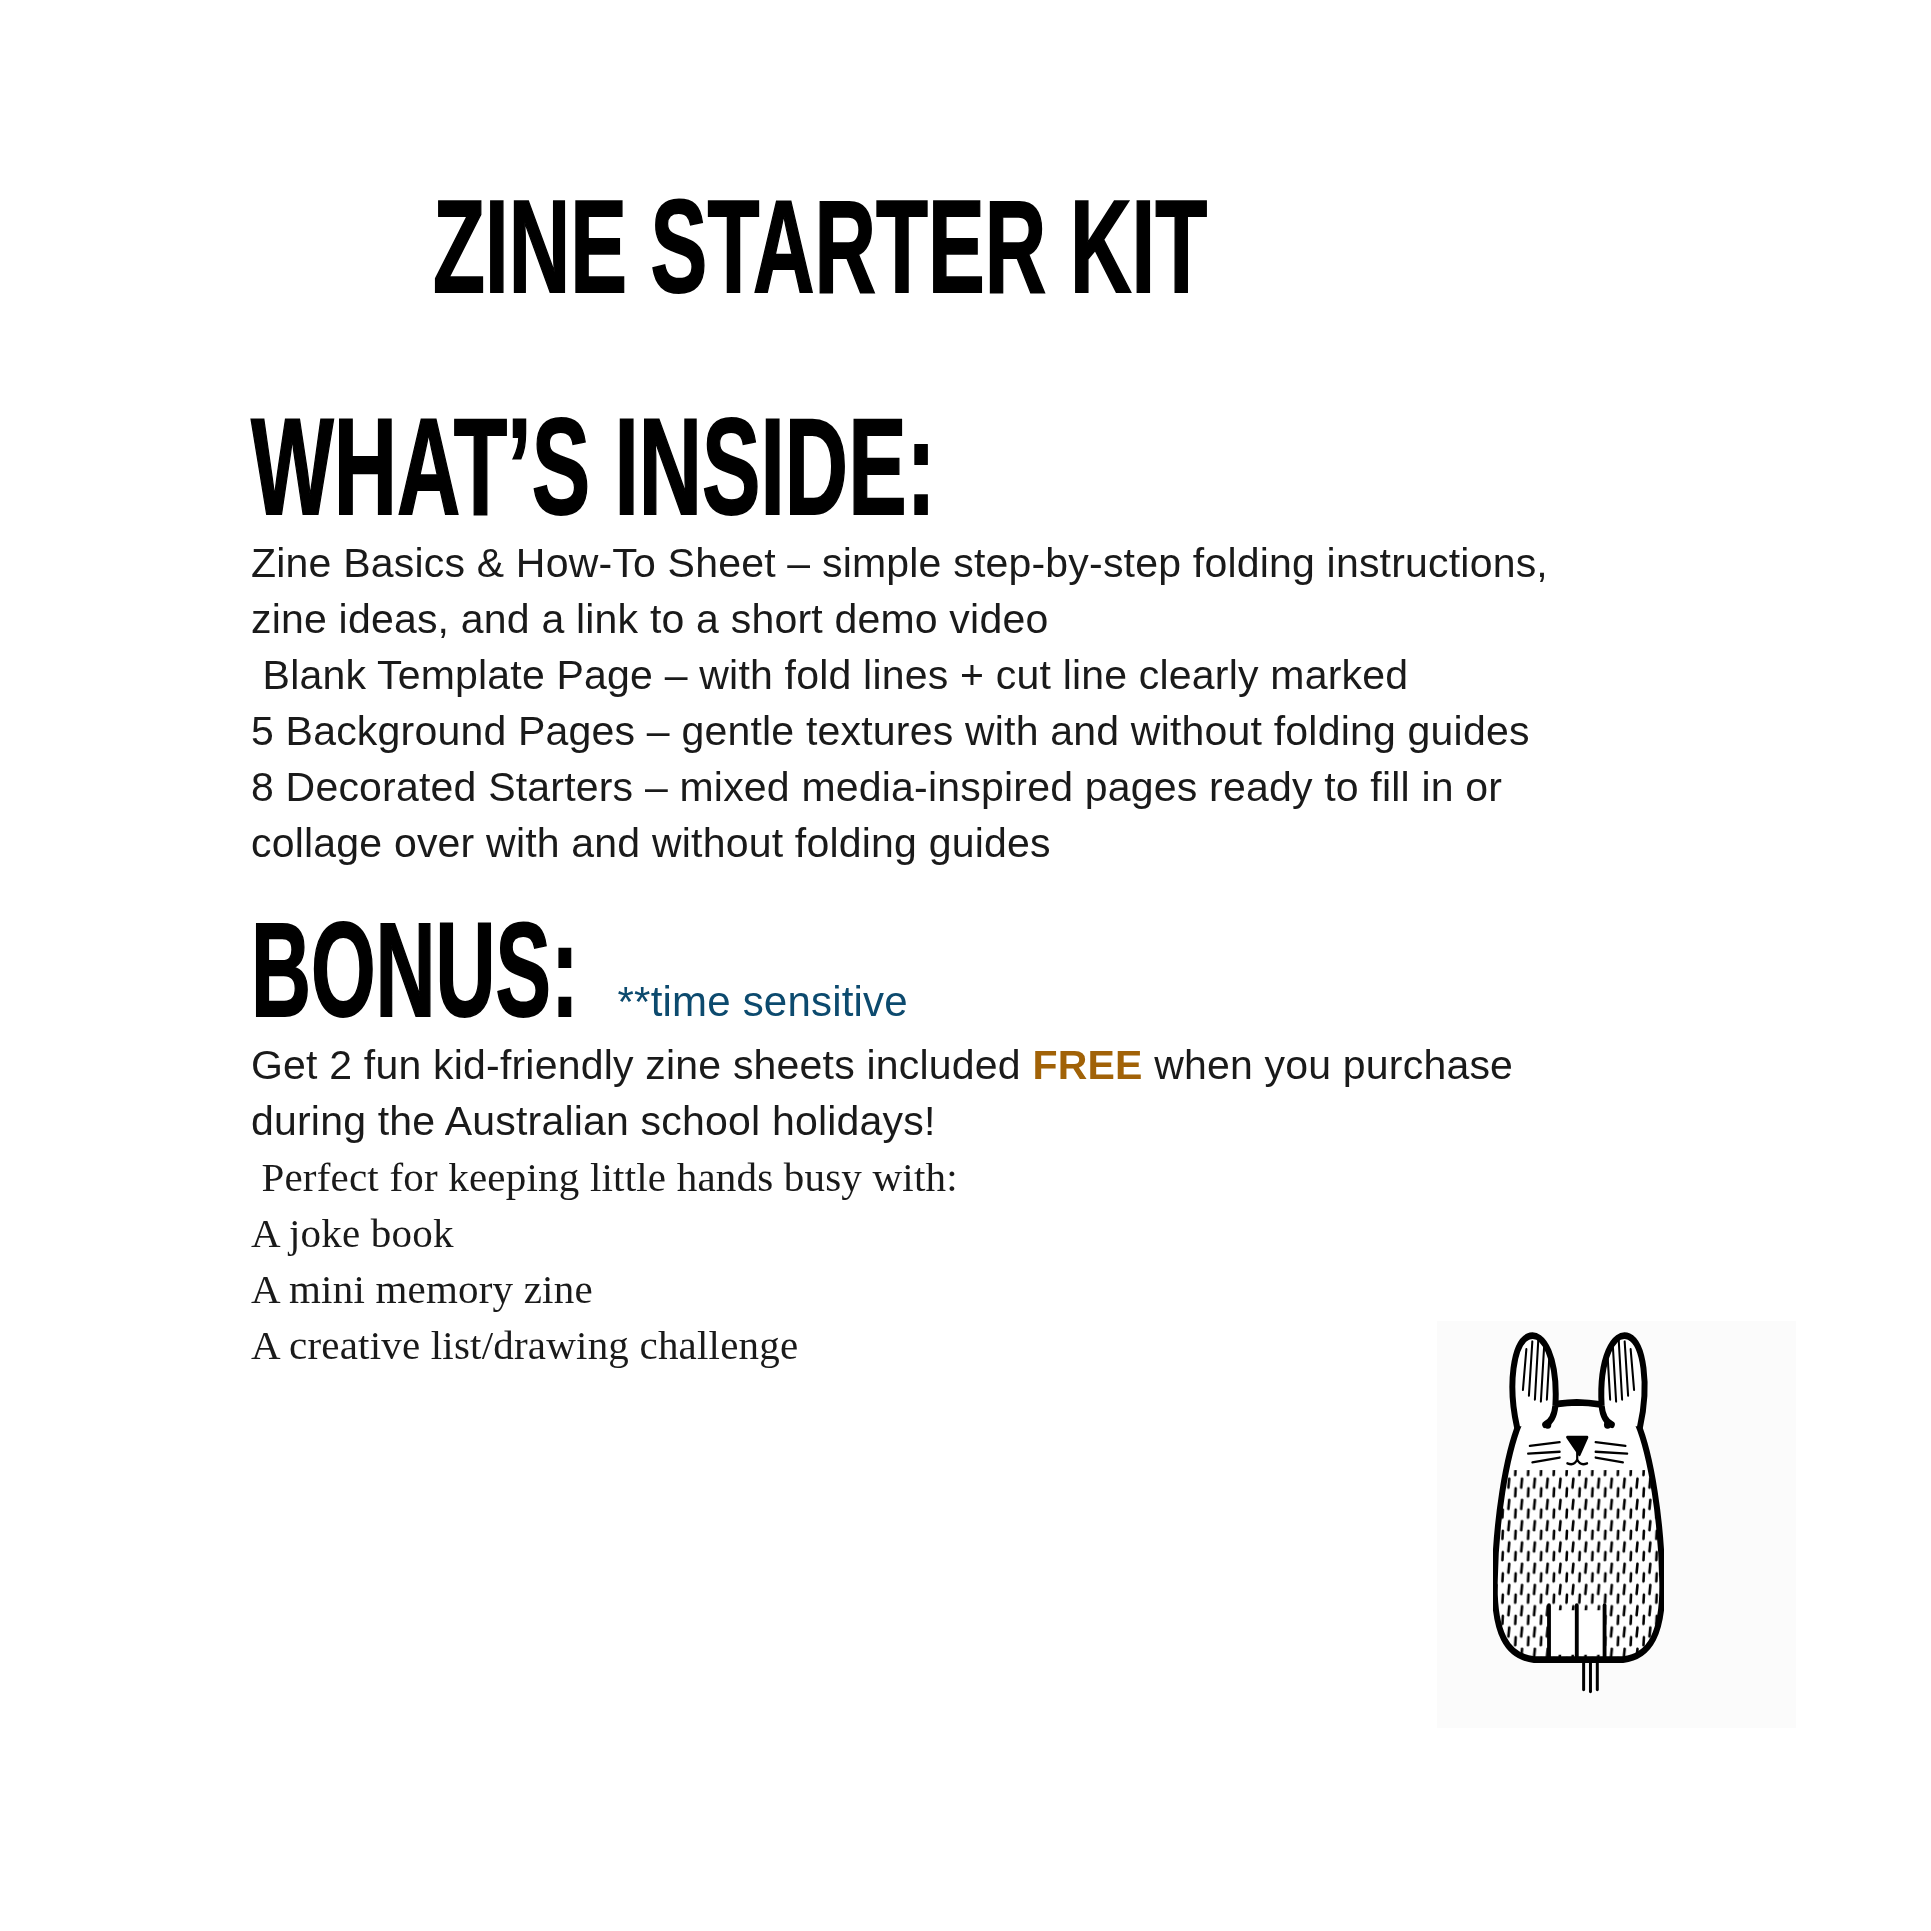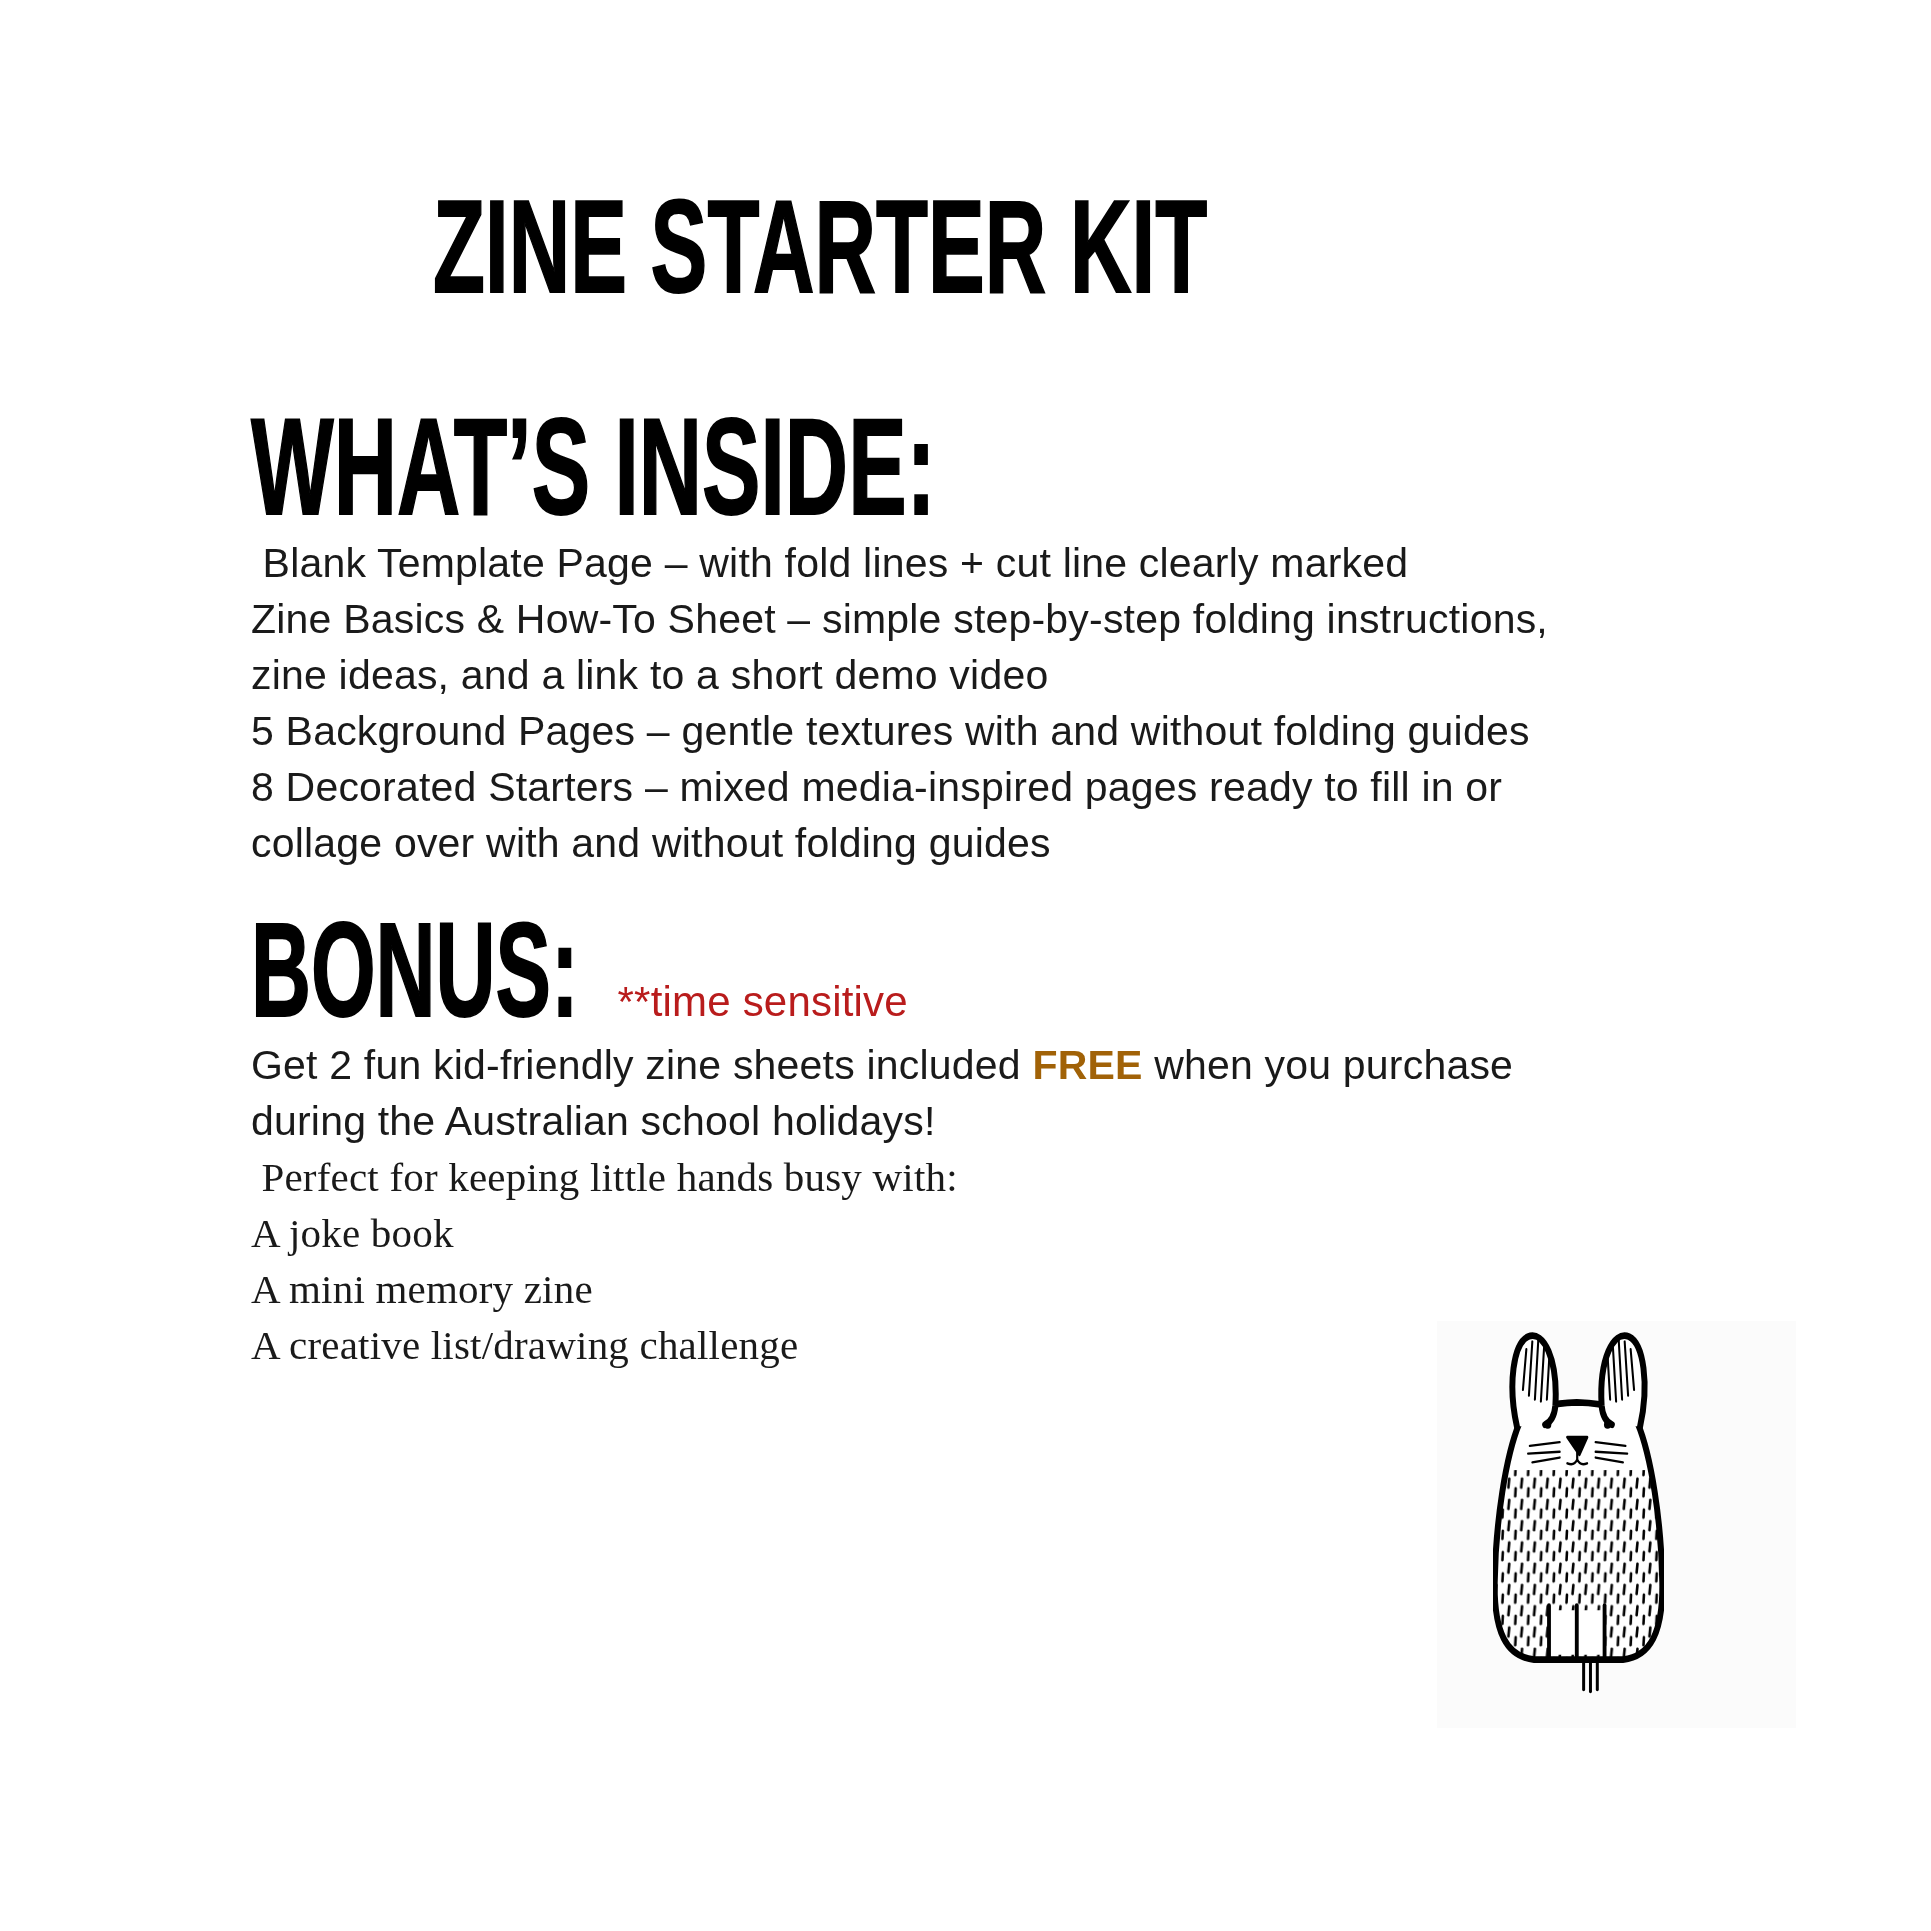--- a/index.html
+++ b/index.html
@@ -28,21 +28,21 @@
   p.body strong { font-weight:700; color:#a16207; }
   .mt-p1 { margin-top:17.4px; }
   .mt-p2 { margin-top:55px; }
   .mt-p3 { margin-top:56px; }
   .mt-p4 { margin-top:54px; }
   .mt-p5 { margin-top:47px; }
   .mt-p6 { margin-top:62px;font-family:Liberation Serif, serif; }
 
   .bonus-row { margin-top:32px; height:134px; white-space:nowrap; }
   .bonus-text { font-size:134px; transform:scaleX(0.62); transform-origin:left bottom; margin-right:-199px; }
-  .bonus-note { font-size:42px; letter-spacing:0.2px; margin-left:37px; color:#b91c1c; }
+  .bonus-note { font-size:42px; letter-spacing:0.2px; margin-left:37px; color:#0c4a6e; }
 
   .bunny-panel {
     position:absolute; left:1437px; top:1321px; width:359px; height:407px;
     background:#fbfbfb;
   }
   .bunny-svg { position:absolute; left:1493px; top:1328px; }
 </style>
 </head>
 <body>
 
@@ -51,24 +51,24 @@
   <div class="title-row">
     <span class="h-display title-text">ZINE STARTER KIT</span>
   </div>
 
   <div class="content">
 
     <div class="h2-row">
       <span class="h-display h2-inside">WHAT’S INSIDE:</span>
     </div>
 
-    <p class="body mt-p2"> Blank Template Page – with fold lines + cut line clearly marked</p>
-
     <p class="body mt-p1">Zine Basics &amp; How-To Sheet – simple step-by-step folding instructions,
 zine ideas, and a link to a short demo video</p>
+
+    <p class="body mt-p2"> Blank Template Page – with fold lines + cut line clearly marked</p>
 
     <p class="body mt-p3">5 Background Pages – gentle textures with and without folding guides</p>
 
     <p class="body mt-p4">8 Decorated Starters – mixed media-inspired pages ready to fill in or
 collage over with and without folding guides</p>
 
     <div class="bonus-row">
       <span class="h-display bonus-text">BONUS:</span><span class="bonus-note">**time sensitive</span>
     </div>
 

